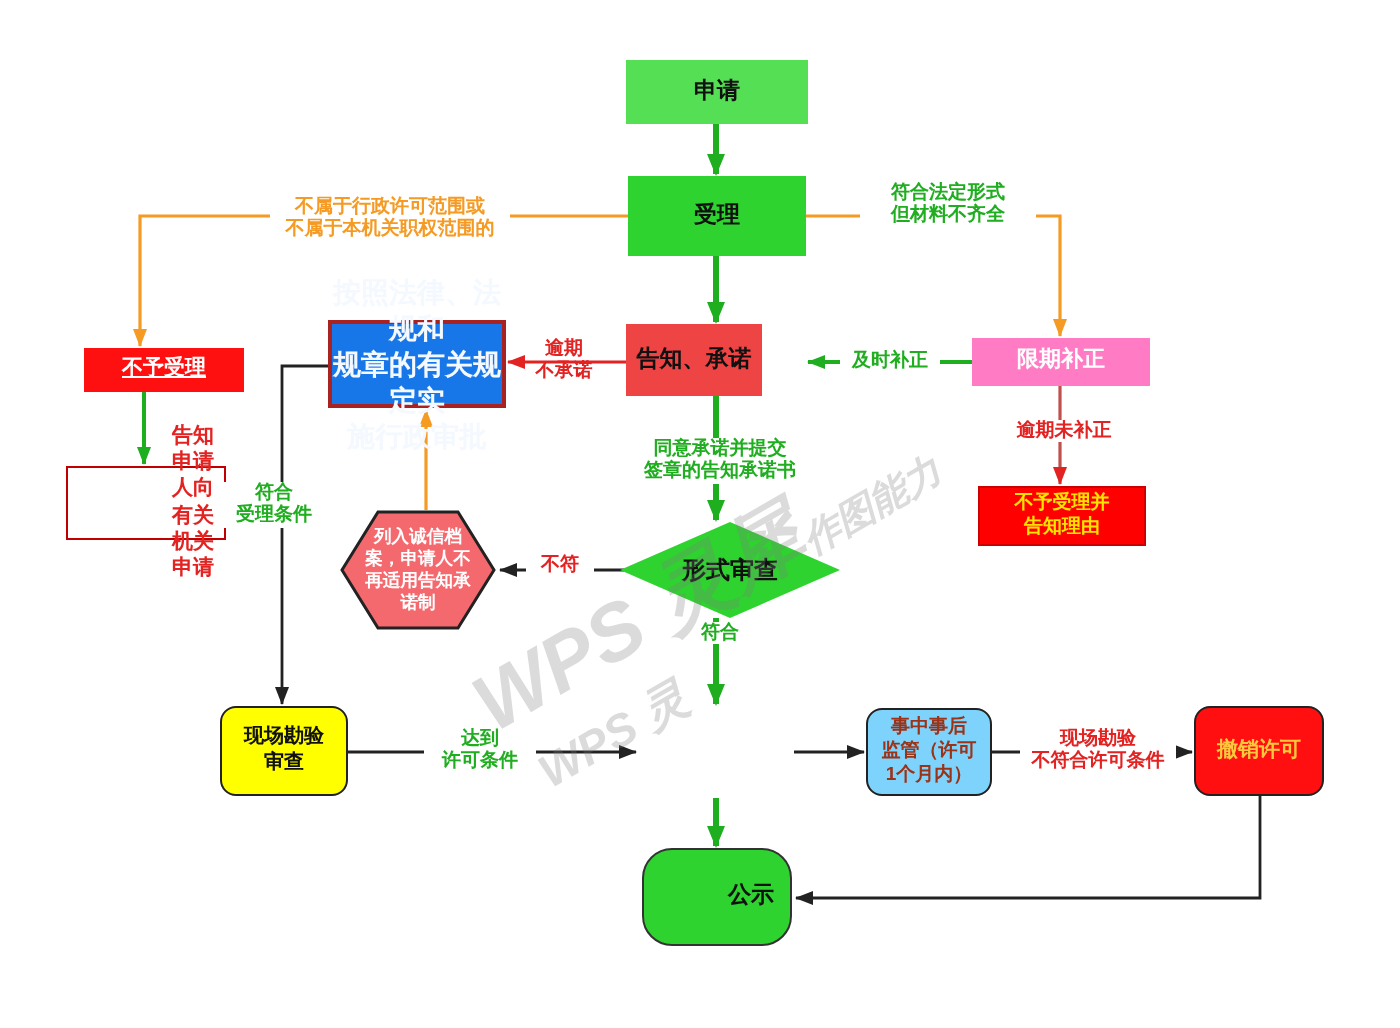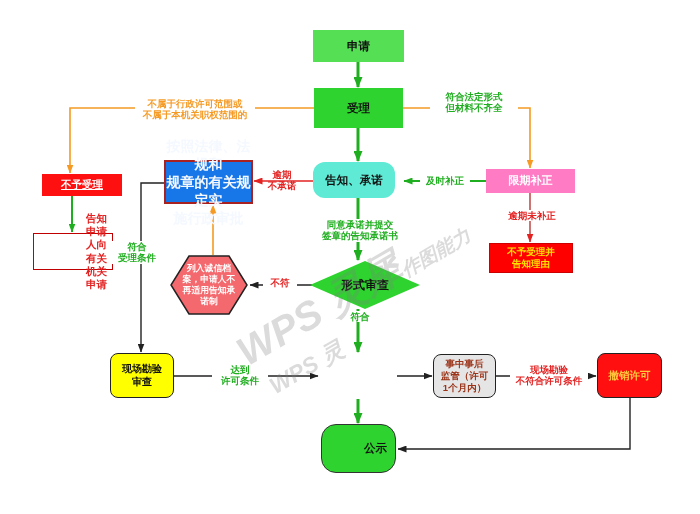--- a/index.html
+++ b/index.html
@@ -10,34 +10,34 @@
   }
   #edges{position:absolute;left:0;top:0;z-index:1;}
   .node{
     position:absolute;z-index:2;display:flex;align-items:center;justify-content:center;
     text-align:center;white-space:pre-line;font-weight:bold;box-sizing:border-box;
     line-height:1.25;
   }
   
   .n-apply   {left:313px;top:30px; width:91px;height:32px;background:#55df55;color:#111;font-size:11.5px;}
   .n-accept  {left:314px;top:88px; width:89px;height:40px;background:#2fd32f;color:#111;font-size:11.5px;}
-  .n-notify  {left:313px;top:162px;width:82px;height:36px;background:#5eead4;color:#111;font-size:11.5px;border-radius:12px;}
+  .n-notify  {left:313px;top:162px;width:68px;height:36px;background:#ef4444;color:#111;font-size:11.5px;}
   .n-perlaw  {left:164px;top:160px;width:89px;height:44px;background:#1877e8;border:2px solid #a82222;
               color:#f4f8ff;font-size:14px;line-height:1.3;}
   .n-reject  {left:42px; top:174px;width:80px;height:22px;background:#ff1010;color:#fff;font-size:10.5px;text-decoration:underline;}
   .n-inform  {left:33px; top:233px;width:80px;height:37px;background:#fff;border:1.5px solid #c00000;
               color:#e32222;font-size:10.5px;padding-left:47px;}
   .n-deadline{left:486px;top:169px;width:89px;height:24px;background:#ff7bc4;color:#fff;font-size:11px;}
   .n-rejinf  {left:489px;top:243px;width:84px;height:30px;background:#ff0000;border:1px solid #cc0000;
               color:#ffe400;font-size:9.5px;}
   .n-onsite  {left:110px;top:353px;width:64px;height:45px;background:#ffff00;border:1.5px solid #222;
               border-radius:8px;color:#111;font-size:10px;}
   .n-decision{left:319px;top:353px;width:78px;height:46px;background:#2fd32f;border:1.5px solid #222;
               border-radius:8px;color:#111;font-size:10.5px;}
-  .n-superv  {left:433px;top:354px;width:63px;height:44px;background:#e5e5e5;border:1.5px solid #222;
+  .n-superv  {left:433px;top:354px;width:63px;height:44px;background:#7dd3fc;border:1.5px solid #222;
               border-radius:8px;color:#9a3318;font-size:9.5px;}
   .n-revoke  {left:597px;top:353px;width:65px;height:45px;background:#ff0f0f;border:1.5px solid #222;
               border-radius:8px;color:#ffc83d;font-size:10.5px;}
   .n-public  {left:321px;top:424px;width:75px;height:49px;background:#2fd32f;border:1px solid #333;
               border-radius:15px;color:#111;font-size:11.5px;padding-left:34px;}
   
   .shape{position:absolute;z-index:2;}
   .s-hex    {left:170px;top:255px;width:78px;height:60px;}
   .s-diamond{left:310px;top:261px;width:110px;height:48px;}
   .shape svg{position:absolute;left:0;top:0;}

